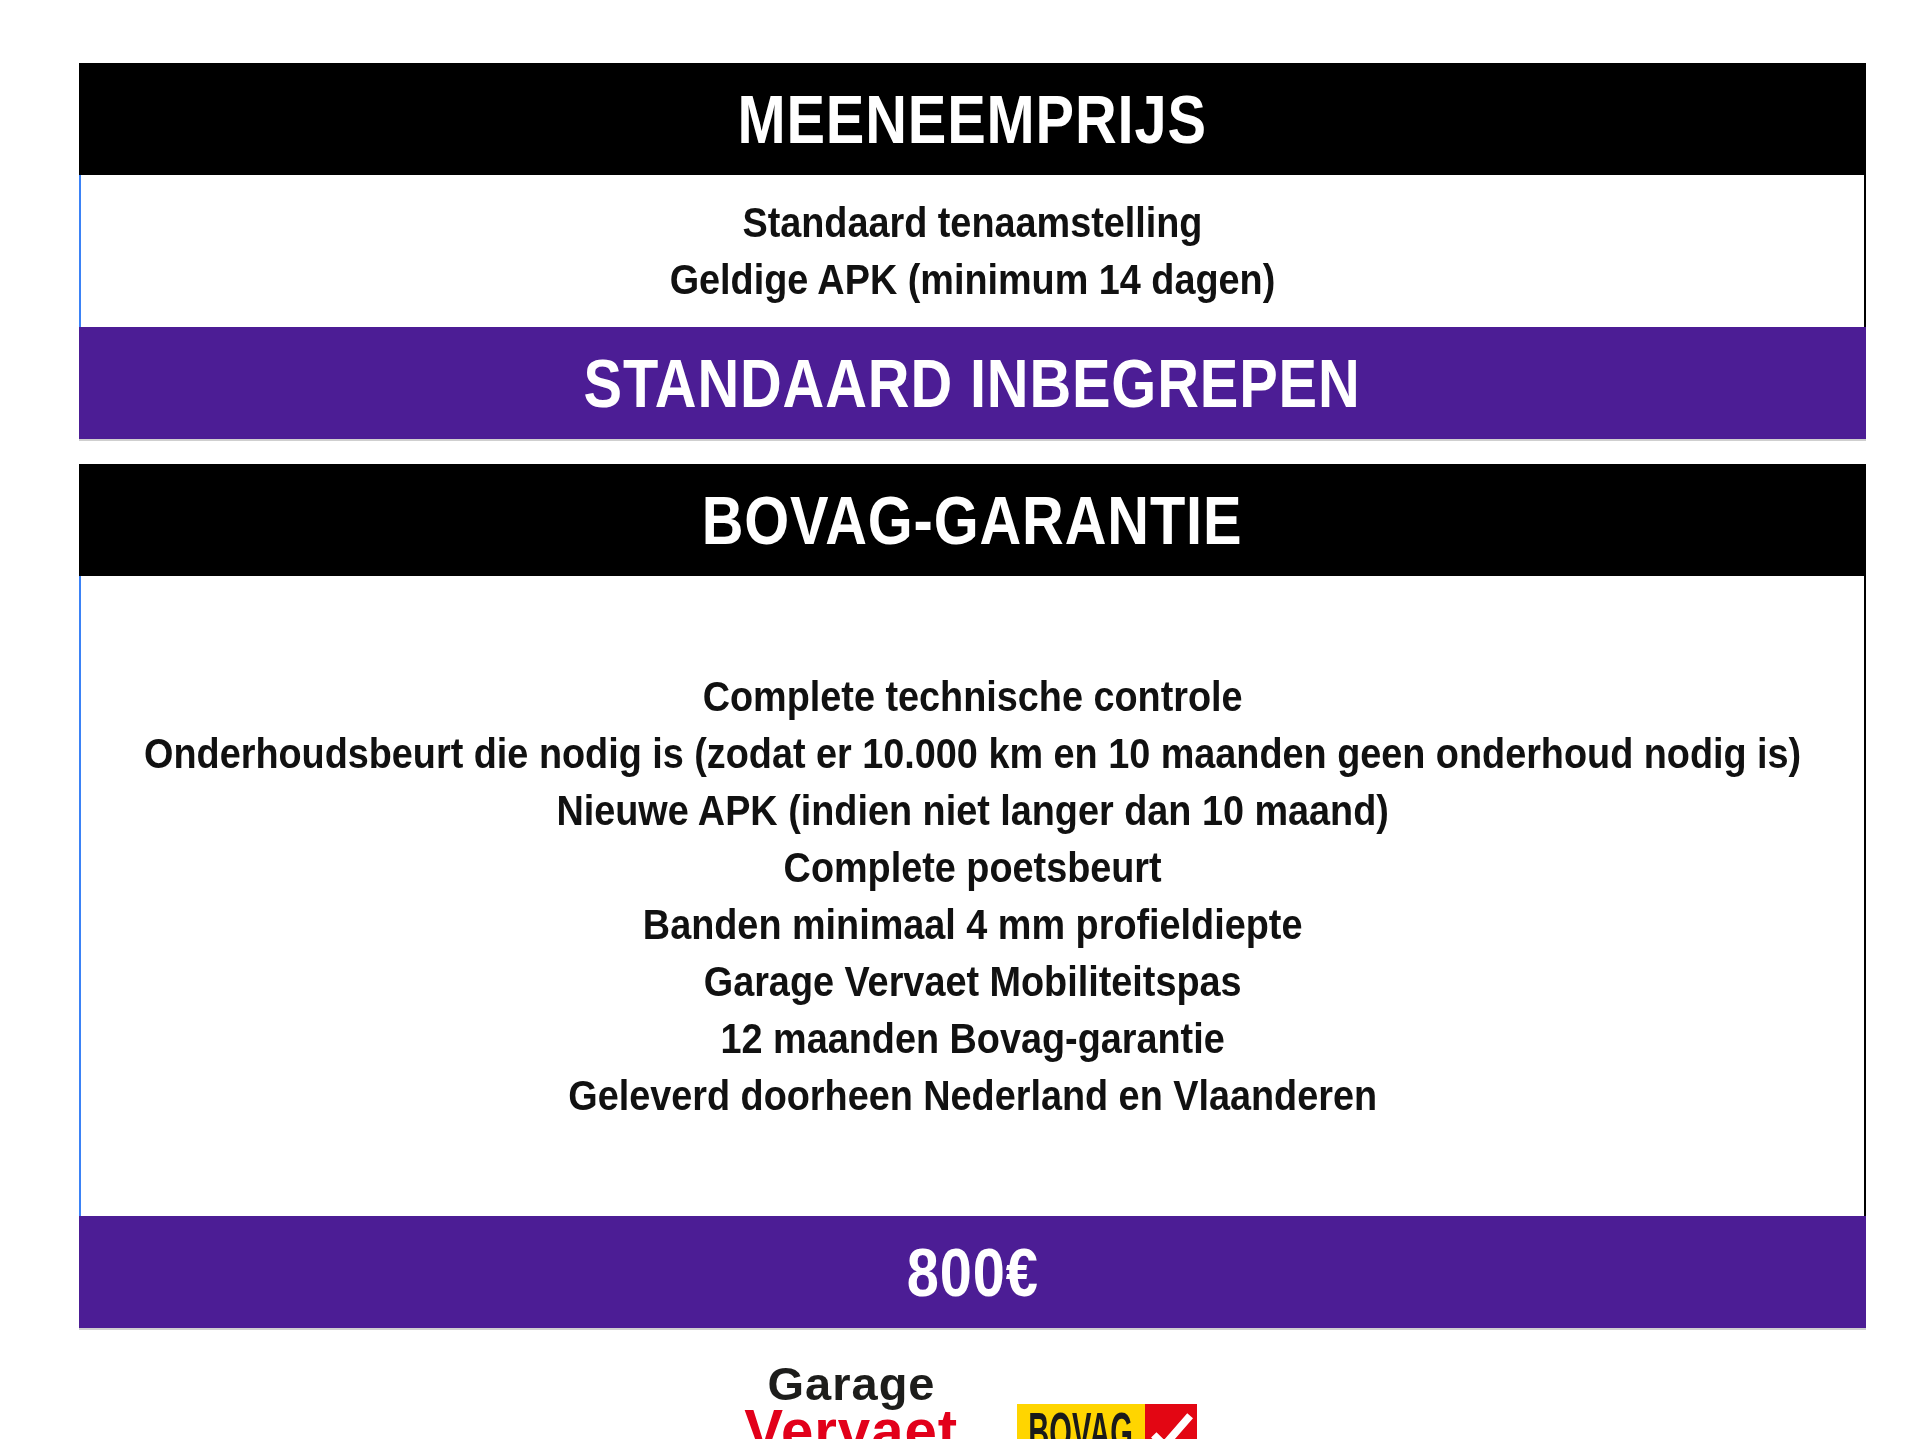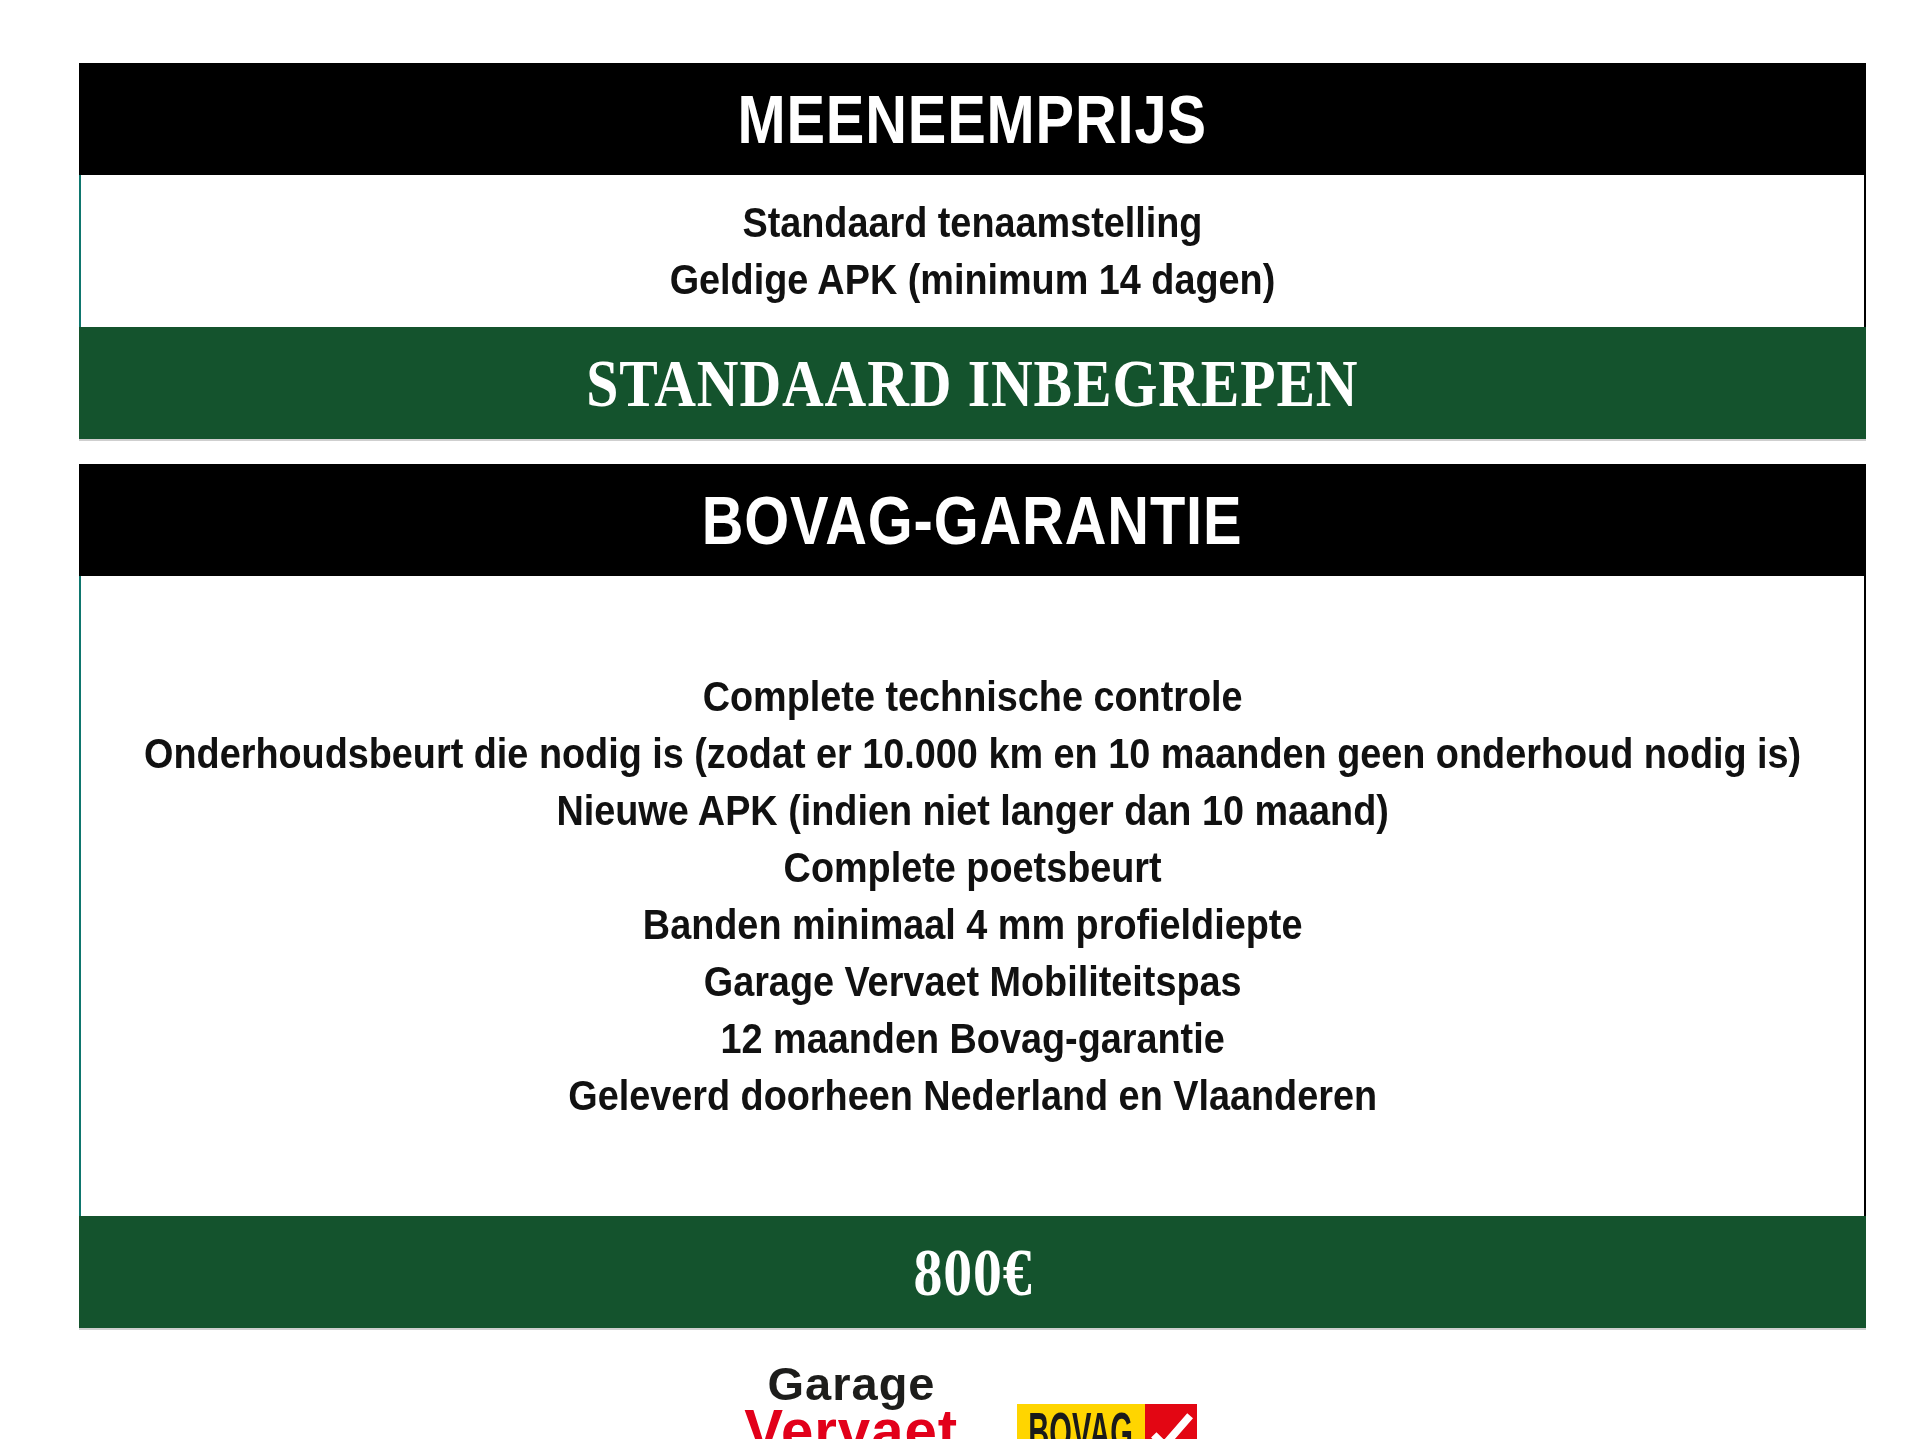--- a/index.html
+++ b/index.html
@@ -12,33 +12,33 @@
   }
   .content { margin: 63px 65px 0 68px; }
 
   
   .panel { width: 100%; padding-left: 11px; }
   .bar {
     height: 112px;
     display: flex; align-items: center; justify-content: center;
   }
   .bar.black { background: #000000; }
-  .bar.red   { background: #14532d; box-shadow: 0 2px 0 #cfcfcf; font-family: Liberation Serif, serif; }
+  .bar.red   { background: #4c1d95; box-shadow: 0 2px 0 #cfcfcf; }
   .bar .bar-text {
     color: #ffffff;
     font-weight: bold;
     font-size: 68px;
     letter-spacing: 1px;
     white-space: nowrap;
     transform: scaleX(0.85);
     transform-origin: center;
   }
   .panel-body {
     background: #ffffff;
-    border-left: 2px solid #0f766e;
+    border-left: 2px solid #3b82f6;
     border-right: 2px solid #000000;
     display: flex; flex-direction: column;
     align-items: center; justify-content: center;
   }
   .panel-body.small { height: 152px; }
   .panel-body.large { height: 640px; }
   .lines {
     transform: scaleX(0.9);
     transform-origin: center;
     text-align: center;

